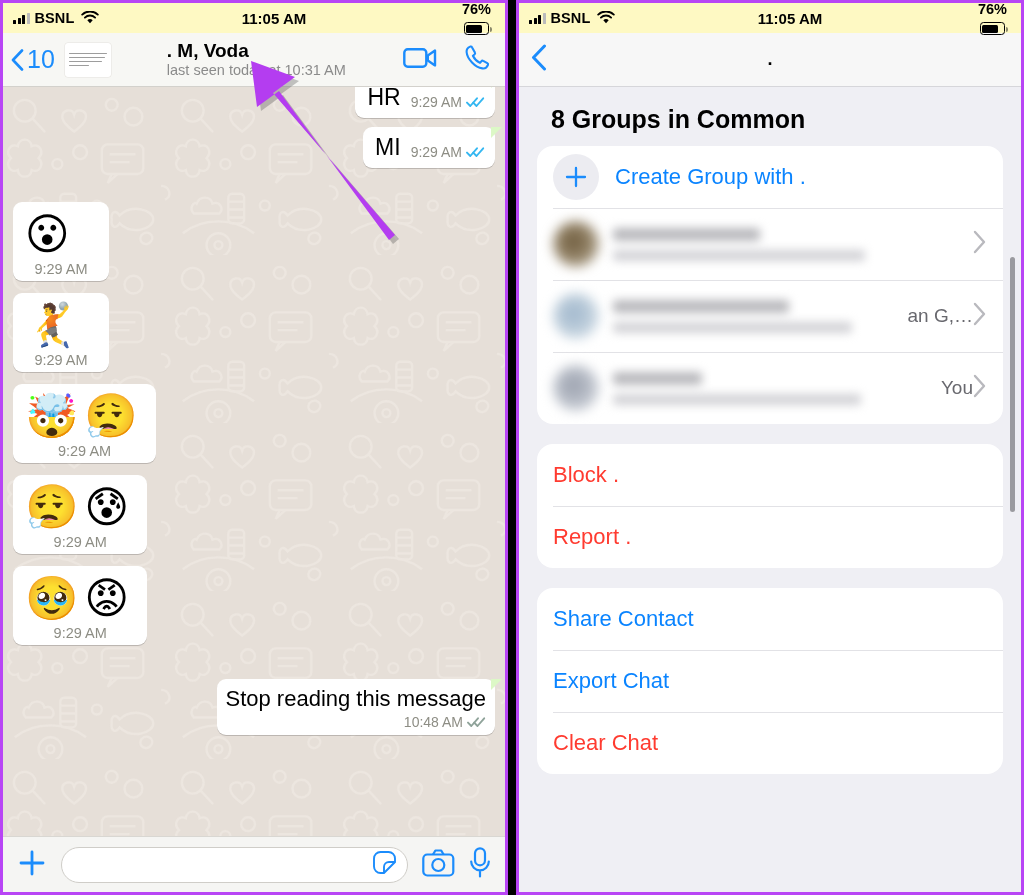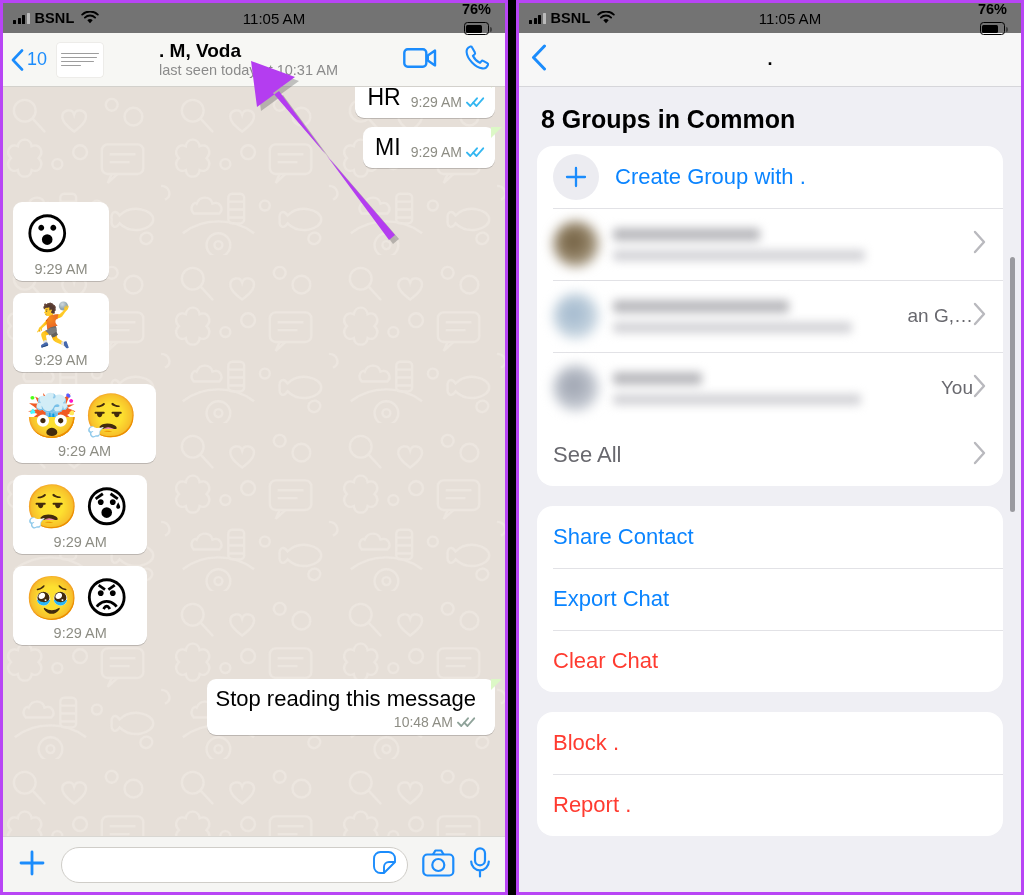--- a/index.html
+++ b/index.html
@@ -17,51 +17,51 @@
     height:895px;
     border:3px solid #b845f5;
     background:#fff;
     overflow:hidden;
   }
   .phone.left{ width:508px; }
   .phone.right{ width:508px; margin-left:8px; }
 
   
   .statusbar{
-    height:30px; background:#737373;
+    height:30px; background:#fef9c3;
     display:flex; align-items:center;
     padding:0 14px 0 10px;
     font-size:15px; font-weight:bold; color:#000;
     position:relative; z-index:5;
   }
   .sb-left{ display:flex; align-items:center; gap:5px; }
   .sig{ display:flex; align-items:flex-end; gap:1.5px; height:11px; }
   .sig i{ display:block; width:3px; background:#000; border-radius:.5px; }
   .sig i:nth-child(1){ height:4px; }
   .sig i:nth-child(2){ height:6px; }
   .sig i:nth-child(3){ height:8.5px; }
   .sig i:nth-child(4){ height:11px; background:#bbb; }
   .carrier{ font-size:14.5px; font-weight:bold; letter-spacing:.1px; }
   .wifi{ margin-left:2px; }
-  .sb-time{ position:absolute; left:0; right:0; text-align:center; font-size:15px; font-weight:normal; pointer-events:none;padding-left:40px;}
+  .sb-time{ position:absolute; left:0; right:0; text-align:center; font-size:15px; font-weight:bold; pointer-events:none;padding-left:40px;}
   .sb-right{ margin-left:auto; display:flex; align-items:center; gap:5px; z-index:2;flex-direction:column;}
   .batt-pct{ font-size:14.5px; font-weight:bold; }
   .batt{ width:25px; height:13px; border:1.6px solid #000; border-radius:3.5px; padding:1.5px; position:relative;}
   .batt::after{ content:""; position:absolute; right:-4px; top:4px; width:2px; height:5px; background:#000; border-radius:0 2px 2px 0; opacity:.45;}
   .batt span{ display:block; height:100%; width:76%; background:#000; border-radius:1.5px; }
 
   
   .chat-nav{
     height:54px; background:#f7f7f4;
     display:flex; align-items:center; padding:0 14px 0 8px;
     border-bottom:1px solid #d3d1cc; position:relative; z-index:4;
   }
   .back{ display:flex; align-items:center; color:#1b8cfc; gap:3px; cursor:pointer;}
   .chev-back{ width:13px; height:22px; }
-  .back-count{ font-size:18px; color:#1b8cfc; }
+  .back-count{ font-size:25px; color:#1b8cfc; }
   .avatar{
     width:46px; height:34px; margin:0 8px 0 10px;
     background:#fff; border-radius:3px; overflow:hidden;
     display:flex; flex-direction:column; justify-content:center; gap:2.3px; padding:4px 4px;
     box-shadow:0 0 0 .5px #e4e2dd;
   }
   .avatar i{ display:block; height:1.6px; background:#9d9d9d; border-radius:1px; }
   .avatar i:nth-child(1){ width:100%; }
   .avatar i:nth-child(2){ width:95%; }
   .avatar i:nth-child(3){ width:88%; }
@@ -78,21 +78,21 @@
   }
   .doodle{ position:absolute; inset:0; opacity:.55; }
   .msgs{ position:absolute; inset:0; padding:4px 10px 6px 10px; }
 
   .row{ display:flex; margin-bottom:9px; }
   .row.out{ justify-content:flex-end; }
   .row.in{ justify-content:flex-start; }
 
   .bub{
     position:relative; border-radius:9px;
-    padding:6px 19px 5px 9px;
+    padding:6px 9px 5px 9px;
     max-width:330px;
     box-shadow:0 1px 0.5px rgba(0,0,0,.18);
   }
   .bub.out{ background:#ffffff; }
   .bub.in{ background:#fff; }
   .bub.out::after{
     content:""; position:absolute; right:-7px; top:0;
     border-width:0 0 11px 11px; border-style:solid;
     border-color:transparent transparent transparent #dcf8c6;
   }
@@ -129,21 +129,21 @@
   }
 
   
   .prof-nav{
     height:54px; background:#f7f7f7;
     display:flex; align-items:center; padding:0 14px 0 12px;
     border-bottom:1px solid #d6d6da; position:relative;
   }
   .prof-title{ position:absolute; left:0; right:0; text-align:center; font-size:18px; font-weight:bold; color:#000;}
   .prof-body{ position:absolute; top:84px; bottom:0; left:0; right:0; background:#efeff4; overflow:hidden; }
-  .sec-title{ font-size:25px; font-weight:bold; color:#000; padding:18px 22px 12px 22px; }
+  .sec-title{ font-size:25px; font-weight:bold; color:#000; padding:18px 22px 12px 32px; }
 
   .card{ background:#fff; border-radius:16px; margin:0 18px; overflow:hidden; }
   .card + .card{ margin-top:20px; }
 
   .crow{ display:flex; align-items:center; min-height:62px; padding:0 16px; position:relative; }
   .crow + .crow::before{
     content:""; position:absolute; top:0; left:16px; right:0; height:1px; background:#e2e2e6;
   }
   .crow.full + .crow.full::before{ left:16px; }
 
@@ -490,48 +490,40 @@
             <span class="l2" style="width:78%;display:block"></span>
           </span>
           <span class="tail">You</span>
           <span class="chev-r">
             <svg width="14" height="24" viewBox="0 0 14 24">
                 <path d="M2 2l9 10-9 10" stroke="#b9b9be" stroke-width="2.4" fill="none" stroke-linecap="round" stroke-linejoin="round"></path>
               </svg>
           </span>
         </div>
 
+      </div>
+
+      <div class="card">
         <div class="crow full">
-          <span class="seeall">See All</span>
-          <span class="chev-r">
-            <svg width="14" height="24" viewBox="0 0 14 24">
-                <path d="M2 2l9 10-9 10" stroke="#b9b9be" stroke-width="2.4" fill="none" stroke-linecap="round" stroke-linejoin="round"></path>
-              </svg>
-          </span>
+          <span class="crow-label red" style="margin-left:0">Block .</span>
+        </div>
+        <div class="crow full">
+          <span class="crow-label red" style="margin-left:0">Report .</span>
         </div>
       </div>
 
       <div class="card">
         <div class="crow full">
           <span class="crow-label" style="margin-left:0">Share Contact</span>
         </div>
         <div class="crow full">
           <span class="crow-label" style="margin-left:0">Export Chat</span>
         </div>
         <div class="crow full">
           <span class="crow-label red" style="margin-left:0">Clear Chat</span>
         </div>
       </div>
 
-      <div class="card">
-        <div class="crow full">
-          <span class="crow-label red" style="margin-left:0">Block .</span>
-        </div>
-        <div class="crow full">
-          <span class="crow-label red" style="margin-left:0">Report .</span>
-        </div>
-      </div>
-
       <div class="sbar"></div>
     </div>
 
   </div>
 </div>
 
 </body></html>

